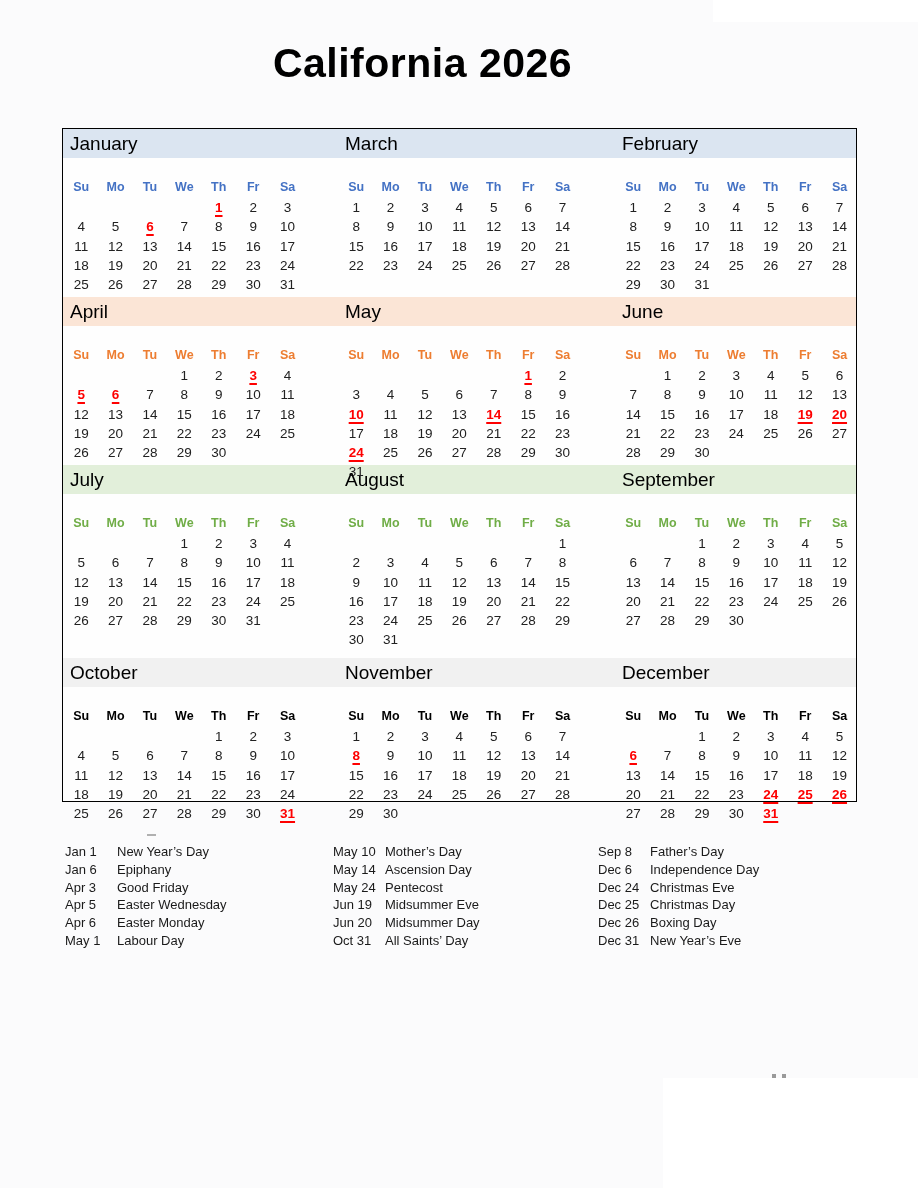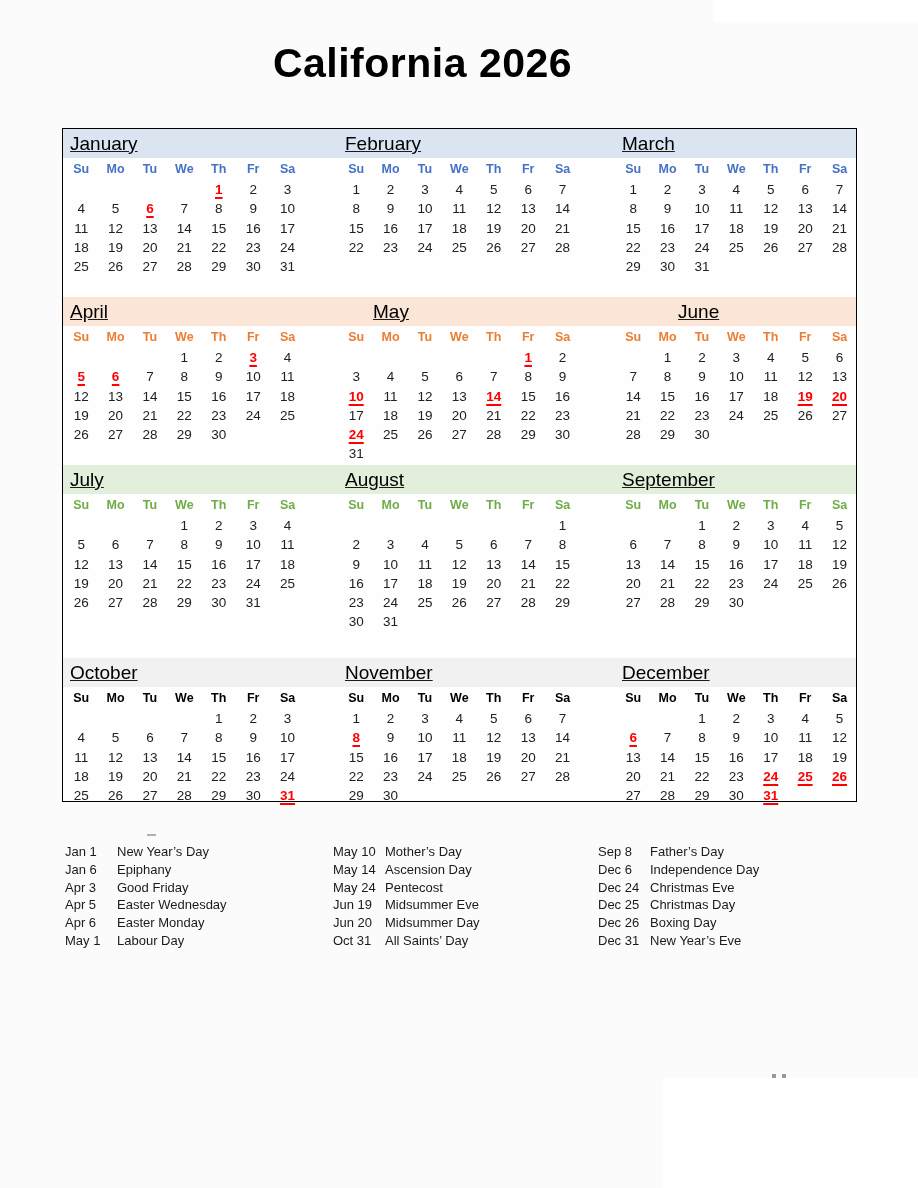--- a/index.html
+++ b/index.html
@@ -22,31 +22,30 @@
     position: absolute; top: 128px; left: 62px;
     width: 793px; height: 672px;
     border: 1.5px solid #000;
     background: #fefefe;
   }
   .quarter { height: 168px; }
   .band {
     height: 29px; display: grid;
     grid-template-columns: 275px 277px 241px;
     align-items: center;
-    text-decoration: underline;
   }
   .band-month {
     font-size: 19px; font-weight: 400; color: #000;
     padding-left: 7px; line-height: 29px; white-space: nowrap;
   }
   .months-row {
     height: 139px; display: grid;
     grid-template-columns: 275px 277px 241px;
   }
-  .month-body { padding-top: 0; }
+  .month-body { padding-top: 18px; }
   .weekday-row {
     display: grid; grid-template-columns: repeat(7, 34.4px);
     height: 22px; align-items: center; text-align: center;
     font-size: 12.5px; font-weight: 700; margin-left: 1px;
   }
   .day-grid {
     display: grid; grid-template-columns: repeat(7, 34.4px);
     grid-auto-rows: 19.3px; text-align: center;
     font-size: 13.5px; margin-left: 1px; color: #212121;
   }
@@ -91,22 +90,22 @@
 <div class="artifact-topright"></div>
 
 <div class="title-wrap">
   <span class="title">California 2026</span>
 </div>
 
 <div class="calendar">
     <div class="quarter">
       <div class="band" style="background: rgb(219, 229, 241);">
         <div class="band-month">January</div>
+        <div class="band-month">March</div>
         <div class="band-month">February</div>
-        <div class="band-month">March</div>
       </div>
       <div class="months-row">
         <div class="month-body">
           <div class="weekday-row" style="color: rgb(68, 114, 196);">
             <div class="wd">Su</div>
             <div class="wd">Mo</div>
             <div class="wd">Tu</div>
             <div class="wd">We</div>
             <div class="wd">Th</div>
             <div class="wd">Fr</div>
@@ -263,21 +262,21 @@
             <div class="day"></div>
             <div class="day"></div>
             <div class="day"></div>
             <div class="day"></div>
             <div class="day"></div>
           </div>
         </div>
       </div>
     </div>
     <div class="quarter">
-      <div class="band" style="background: rgb(251, 229, 214); gap: 28px;">
+      <div class="band" style="background: rgb(251, 229, 214);">
         <div class="band-month">April</div>
         <div class="band-month">May</div>
         <div class="band-month">June</div>
       </div>
       <div class="months-row">
         <div class="month-body">
           <div class="weekday-row" style="color: rgb(237, 125, 49);">
             <div class="wd">Su</div>
             <div class="wd">Mo</div>
             <div class="wd">Tu</div>

